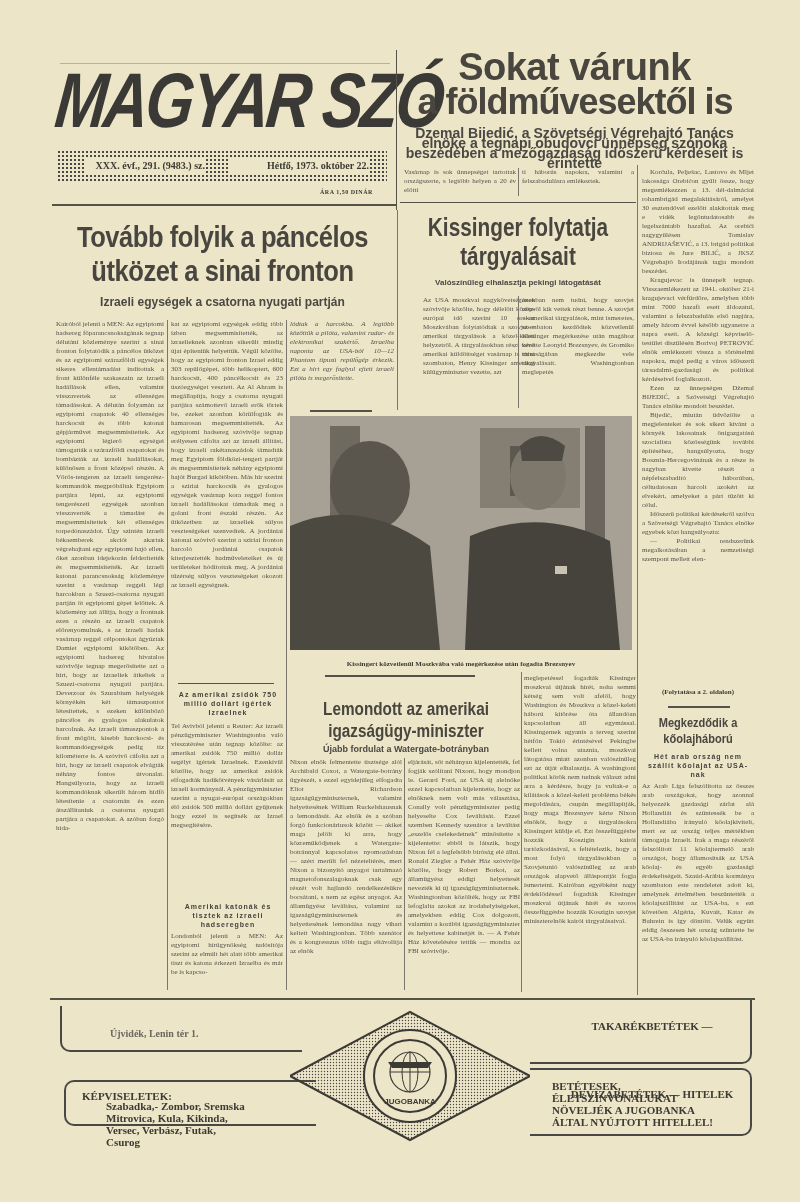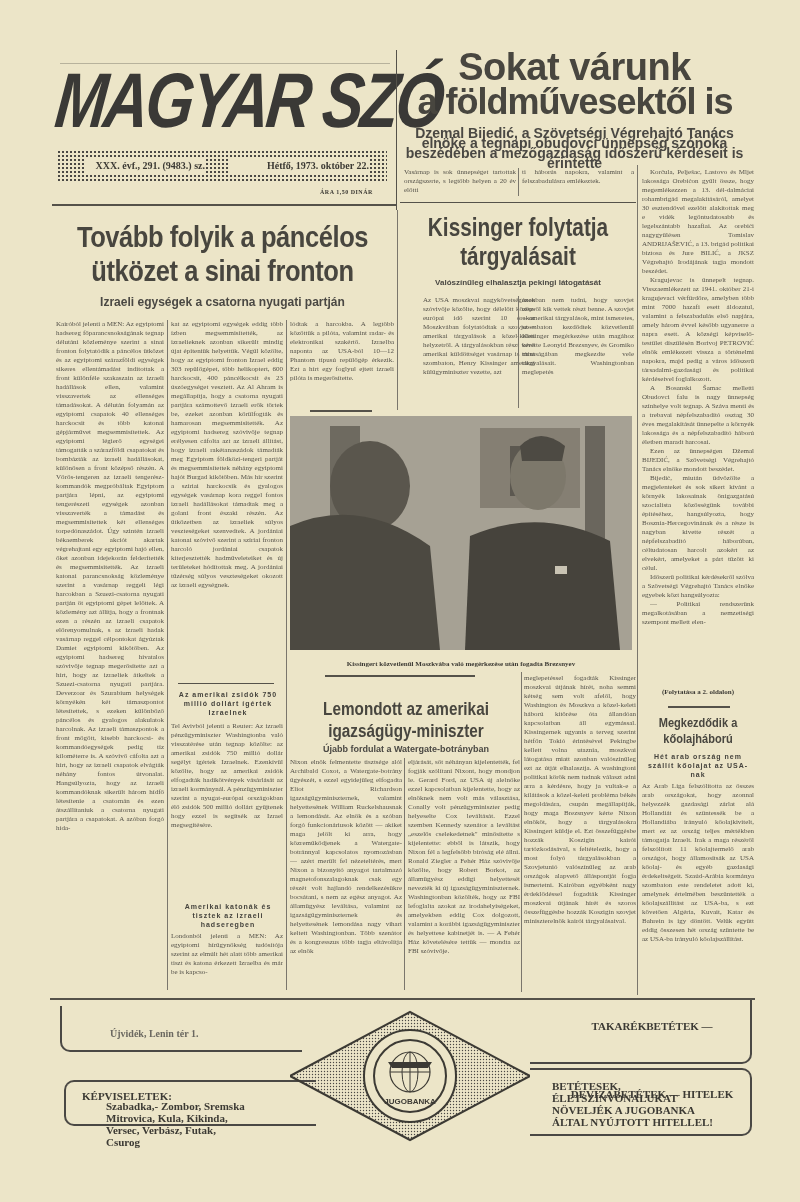--- a/index.html
+++ b/index.html
@@ -44,37 +44,36 @@
 <div class="abs cond" style="left:402px;top:128px;width:345px;font-size:14px;line-height:10px;text-align:center;color:#4a4843;">Dzemal Bijedić, a Szövetségi Végrehajtó Tanács elnöke a tegnapi obudovci ünnepség szónoka beszédében a mezőgazdaság időszerű kérdéseit is érintette</div>
 <div class="abs body" style="left:404px;top:168px;width:112px;height:28px;">Vasárnap is sok ünnepséget tartottak országszerte, s legtöbb helyen a 20 év előtti</div>
 <div class="abs colsep" style="left:518px;top:168px;height:28px"></div>
 <div class="abs body" style="left:522px;top:168px;width:112px;height:28px;">ti háborús napokra, valamint a felszabadulásra emlékeztek.</div>
 <div class="abs rule" style="left:400px;top:202px;width:236px;height:1px"></div>
 <div class="abs colsep" style="left:637px;top:165px;height:830px"></div>
 
 <div class="abs body" style="left:642px;top:168px;width:112px;height:480px;">
   <p>Korčula, Pelješac, Lastovo és Mljet lakossága Orebićon gyűlt össze, hogy megemlékezzen a 13. dél-dalmáciai rohambrigád megalakításáról, amelyet 30 esztendővel ezelőtt alakítottak meg e vidék legöntudatosabb és legelszántabb hazafiai. Az orebići nagygyűlésen Tomislav ANDRIJAŠEVIĆ, a 13. brigád politikai biztosa és Jure BILIĆ, a JKSZ Végrehajtó Irodájának tagja mondott beszédet.</p>
   <p>Kragujevac is ünnepelt tegnap. Visszaemlékezett az 1941. október 21-i kragujevaci vérfürdőre, amelyben több mint 7000 hazafi esett áldozatul, valamint a felszabadulás első napjára, amely három évvel később ugyanerre a napra esett. A községi képviselő-testület díszülésén Borivoj PETROVIĆ elnök emlékezett vissza a történelmi napokra, majd pedig a város időszerű társadalmi-gazdasági és politikai kérdéseivel foglalkozott.</p>
-  <p>A Bosanski Šamac melletti Obudovci falu is nagy ünnepség színhelye volt tegnap. A Száva menti és a trebavai népfelszabadító osztag 30 éves megalakítását ünnepelte a környék lakossága és a népfelszabadító háború életben maradt harcosai.</p>
   <p>Ezen az ünnepségen Džemal BIJEDIĆ, a Szövetségi Végrehajtó Tanács elnöke mondott beszédet.</p>
   <p>Bijedić, miután üdvözölte a megjelenteket és sok sikert kívánt a környék lakosainak önigazgatású szocialista közösségünk további építéséhez, hangsúlyozta, hogy Bosznia-Hercegovinának és a része is nagyban kivette részét a népfelszabadító háborúban, céltudatosan harcolt azokért az elvekért, amelyeket a párt tűzött ki célul.</p>
   <p>Időszerű politikai kérdésekről szólva a Szövetségi Végrehajtó Tanács elnöke egyebek közt hangsúlyozta:</p>
   <p>— Politikai rendszerünk megalkotásában a nemzetiségi szempont mellett elen-</p>
 </div>
 <div class="abs" style="left:642px;top:688px;width:112px;font-size:7px;font-weight:bold;text-align:center;">(Folytatása a 2. oldalon)</div>
 <div class="abs rule" style="left:668px;top:706px;width:62px;height:2px"></div>
 
 <div class="abs headline" style="left:50px;top:222px;width:345px;font-size:30px;letter-spacing:-0.5px;transform:scaleX(0.85);transform-origin:center top;">Tovább folyik a páncélos</div>
 <div class="abs headline" style="left:50px;top:256px;width:345px;font-size:30px;letter-spacing:-0.5px;transform:scaleX(0.85);transform-origin:center top;">ütközet a sinai fronton</div>
 <div class="abs cond" style="left:50px;top:295px;width:345px;font-size:12px;text-align:center;color:#4a4843;">Izraeli egységek a csatorna nyugati partján</div>
 <div class="abs body" style="left:56px;top:320px;width:108px;height:670px;">Kairóból jelenti a MEN: Az egyiptomi hadsereg főparancsnokságának tegnap délutáni közleménye szerint a sinai fronton folytatódik a páncélos ütközet és az egyiptomi szárazföldi egységek sikeres ellentámadást indítottak a front különféle szakaszain az izraeli hadállások ellen, valamint visszavertek az ellenséges támadásokat. A délután folyamán az egyiptomi csapatok 40 ellenséges harckocsit és több katonai gépjárművet megsemmisítettek. Az egyiptomi légierő egységei támogatták a szárazföldi csapatokat és bombázták az izraeli hadállásokat, különösen a front középső részén. A Vörös-tengeren az izraeli tengerész-kommandók megpróbáltak Egyiptom partjára lépni, az egyiptomi tengerészeti egységek azonban visszaverték a támadást és megsemmisítettek két ellenséges torpedónaszádot. Úgy szintén izraeli békaemberek akciót akartak végrehajtani egy egyiptomi hajó ellen, őket azonban idejekorán felderítették és megsemmisítették. Az izraeli katonai parancsnokság közleménye szerint a vasárnap reggeli légi harcokban a Szuezi-csatorna nyugati partján öt egyiptomi gépet lelőttek. A közlemény azt állítja, hogy a frontnak ezen a részén az izraeli csapatok előrenyomulnak, s az izraeli hadak vasárnap reggel célpontokat ágyúztak Damiet egyiptomi kikötőben. Az egyiptomi hadsereg hivatalos szóvivője tegnap megerősítette azt a hírt, hogy az izraeliek átkeltek a Szuezi-csatorna nyugati partjára. Deverzoar és Szurabium helységek környékén két támaszpontot létesítettek, s ezeken különböző páncélos és gyalogos alakulatok harcolnak. Az izraeli támaszpontok a front mögött, kisebb harckocsi- és kommandóegységek pedig tíz kilométerre is. A szóvivő cáfolta azt a hírt, hogy az izraeli csapatok elvágták néhány fontos útvonalat. Hangsúlyozta, hogy az izraeli kommandóknak sikerült három hídfő létesítenie a csatornán és ezen átszállítaniuk a csatorna nyugati partjára a csapatokat. A azóban forgó hida-</div>
 <div class="abs colsep" style="left:167px;top:320px;height:670px"></div>
 <div class="abs body" style="left:171px;top:320px;width:112px;height:362px;">kat az egyiptomi egységek eddig több ízben megsemmisítették, az izraelieknek azonban sikerült mindig újat építeniük helyettük. Végül közölte, hogy az egyiptomi fronton Izrael eddig 303 repülőgépet, több helikoptert, 600 harckocsit, 400 páncélkocsit és 23 úszóegységet vesztett. Az Al Ahram is megállapítja, hogy a csatorna nyugati partjára számottevő izraeli erők törtek be, ezeket azonban körülfogták és hamarosan megsemmisítették. Az egyiptomi hadsereg szóvivője tegnap erélyesen cáfolta azt az izraeli állítást, hogy izraeli rakétanaszádok támadták meg Egyiptom földközi-tengeri partját és megsemmisítettek néhány egyiptomi hajót Burgad kikötőben. Más hír szerint a szíriai harckocsik és gyalogos egységek vasárnap kora reggel fontos izraeli hadállásokat támadtak meg a golani front északi részén. Az ütközetben az izraeliek súlyos veszteségeket szenvedtek. A jordániai katonai szóvivő szerint a szíriai fronton harcoló jordániai csapatok kiterjesztették hadműveleteiket és új területeket hódítottak meg. A jordániai tűzérség súlyos veszteségeket okozott az izraeli egységnek.</div>
 <div class="abs colsep" style="left:286px;top:320px;height:670px"></div>
-<div class="abs body" style="left:290px;top:320px;width:104px;height:84px;">lódtak a harcokba. A legtöbb közöttük a pilóta, valamint radar- és elektronikai szakértő. Izraelba naponta az USA-ból 10—12 Phantom típusú repülőgép érkezik. Ezt a hírt egy foglyul ejtett izraeli pilóta is megerősítette.</div>
+<div class="abs body" style="left:290px;top:320px;width:104px;height:84px;font-style:italic;">lódtak a harcokba. A legtöbb közöttük a pilóta, valamint radar- és elektronikai szakértő. Izraelba naponta az USA-ból 10—12 Phantom típusú repülőgép érkezik. Ezt a hírt egy foglyul ejtett izraeli pilóta is megerősítette.</div>
 <div class="abs rule" style="left:310px;top:410px;width:62px;height:2px"></div>
 <div class="abs colsep" style="left:397px;top:210px;height:200px"></div>
 
 <div class="abs rule" style="left:178px;top:683px;width:96px;height:1px"></div>
 <div class="abs subhead" style="left:172px;top:690px;width:112px;font-size:7px;line-height:9px;">Az amerikai zsidók 750 millió dollárt ígértek Izraelnek</div>
 <div class="abs body" style="left:171px;top:722px;width:112px;height:168px;">Tel Avivból jelenti a Reuter: Az izraeli pénzügyminiszter Washingtonba való visszatérése után tegnap közölte: az amerikai zsidók 750 millió dollár segélyt ígértek Izraelnek. Ezenkívül közölte, hogy az amerikai zsidók elfogadták hadikötvények vásárlását az izraeli kormánynál. A pénzügyminiszter szerint a nyugat-európai országokban élő zsidók 500 millió dollárt gyűjtenek hogy ezzel is segítsék az Izrael megsegítésére.</div>
 
 <div class="abs subhead" style="left:172px;top:902px;width:112px;font-size:7px;line-height:9px;">Amerikai katonák és tisztek az izraeli hadseregben</div>
 <div class="abs body" style="left:171px;top:932px;width:112px;height:58px;">Londonból jelenti a MEN: Az egyiptomi hírügynökség tudósítója szerint az elmúlt hét alatt több amerikai tiszt és katona érkezett Izraelba és már be is kapcso-</div>
 

